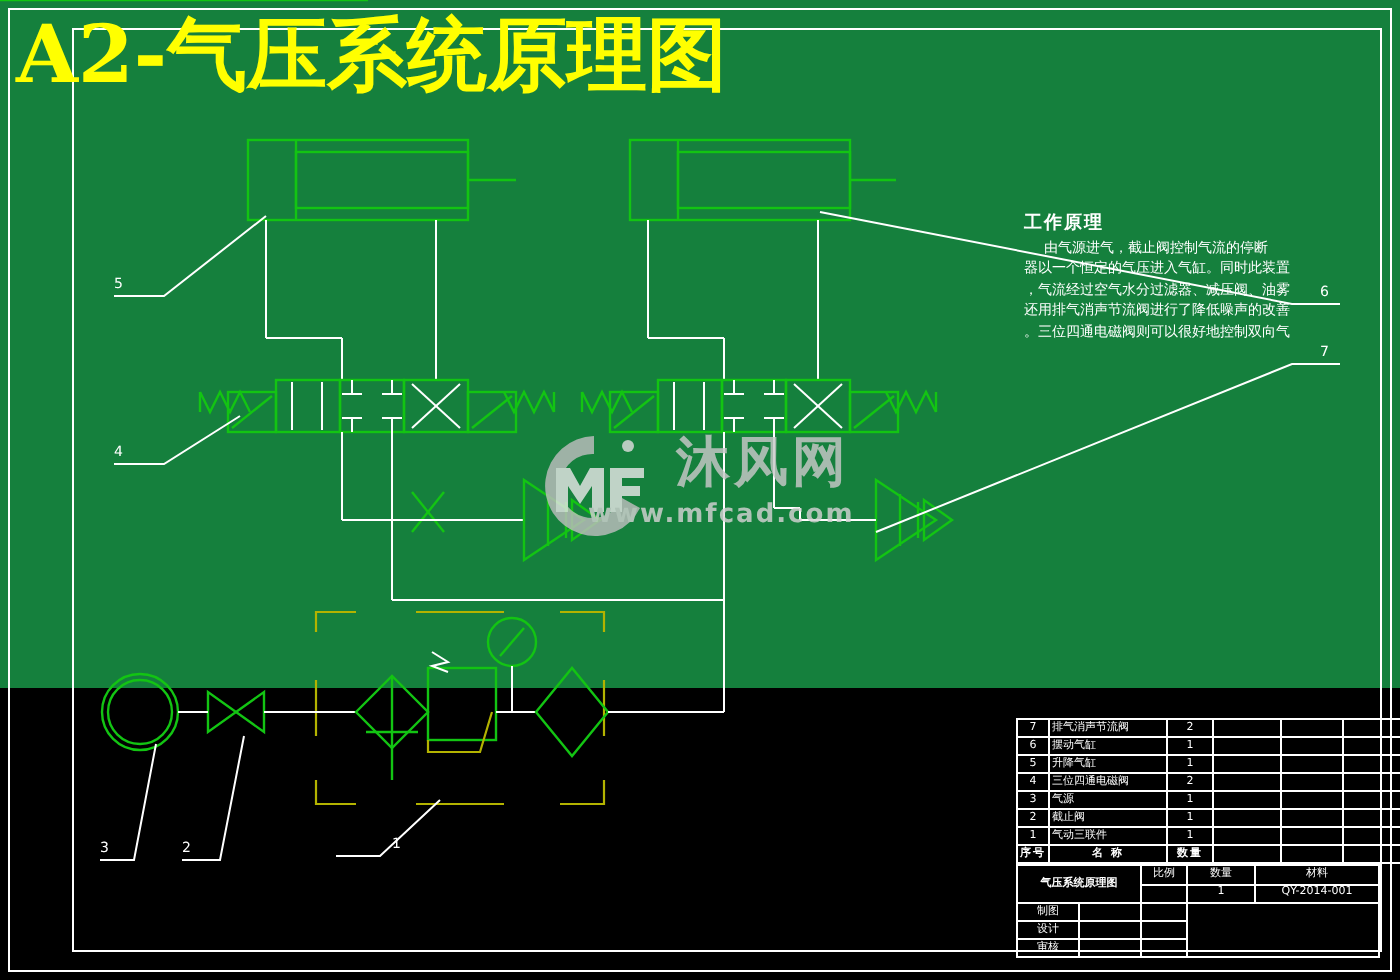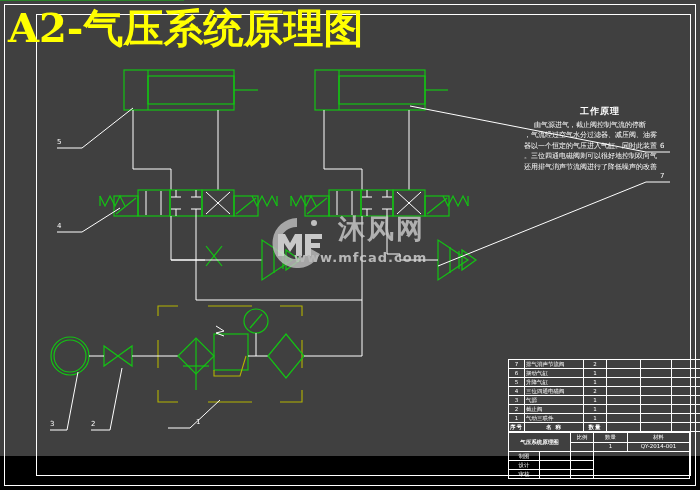--- a/index.html
+++ b/index.html
@@ -2,21 +2,21 @@
 <html lang="zh"><head>
 <meta charset="utf-8">
 <title>A2-气压系统原理图</title>
 <style>
   html,body{margin:0;padding:0;background:#000;}
   body{
     width:700px;height:490px;overflow:hidden;position:relative;
     font-family:"DejaVu Sans","Liberation Sans",sans-serif;
     color:#ffffff;
   }
-  #sheet{position:absolute;inset:0;width:700px;height:456px;background:#404040;}
+  #sheet{position:absolute;inset:0;width:700px;height:344px;background:#15803d;}
   .abs{position:absolute;}
 
   
   .frame-outer{
     left:4px;top:4px;width:692px;height:482px;
     border:1px solid #ffffff;box-sizing:border-box;
   }
   .frame-inner{
     left:36px;top:14px;width:655px;height:462px;
     border:1px solid #ffffff;box-sizing:border-box;
@@ -26,25 +26,25 @@
   .sheet-title{
     left:8px;top:6px;
     font-size:40px;line-height:44px;font-weight:bold;
     color:#ffff00;white-space:nowrap;letter-spacing:0px;
     font-family:"DejaVu Serif","Liberation Serif",serif;
   }
 
   
   .notes{left:512px;top:105px;width:176px;}
   .notes-title{
-    text-align:center;font-size:9px;font-weight:bold;color:#ffffff;
+    text-align:left;font-size:9px;font-weight:bold;color:#ffffff;
     letter-spacing:1px;margin-bottom:3px;
   }
   .notes-body{font-size:7px;line-height:9.4px;color:#ffffff;text-align:justify;}
-  .notes-body p{margin:0 0 1px 12px;font-family:Liberation Mono, monospace;}
+  .notes-body p{margin:0 0 1px 0;font-family:Liberation Mono, monospace;}
   .indent{text-indent:10px;}
 
   
   .callout-num{
     font-size:7px;color:#ffffff;line-height:7px;
   }
 
   
   .parts{left:508px;top:359px;width:182px;}
   table.tb{border-collapse:collapse;width:182px;table-layout:fixed;}
@@ -64,21 +64,21 @@
   .hdr td{text-align:center;letter-spacing:1px;}
   .bigname{
     font-size:8px;font-weight:bold;letter-spacing:0px;color:#ffffff;
   }
 
   
   .wm{left:262px;top:214px;width:212px;height:62px;opacity:.82;}
   .wm-text{
     position:absolute;left:76px;top:2px;font-size:27px;font-weight:bold;
     color:#c9c9c9;letter-spacing:2px;line-height:30px;
-    font-family:Liberation Mono, monospace;
+    font-family:Liberation Serif, serif;
   }
   .wm-url{
     position:absolute;left:32px;top:36px;font-size:13px;font-weight:bold;
     color:#d2d2d2;letter-spacing:1px;
     font-family:"DejaVu Sans","Liberation Sans",sans-serif;
   }
   .wm-logo{position:absolute;left:0px;top:0px;}
 
   svg{display:block;overflow:visible;}
 </style>
@@ -319,24 +319,24 @@
   <div class="abs callout-num" style="left:660px;top:143px;">6</div>
   <div class="abs callout-num" style="left:660px;top:173px;">7</div>
   <div class="abs callout-num" style="left:50px;top:421px;">3</div>
   <div class="abs callout-num" style="left:91px;top:421px;">2</div>
   <div class="abs callout-num" style="left:196px;top:419px;">1</div>
 
   <div class="abs notes">
     <div class="notes-title">工作原理</div>
     <div class="notes-body">
       <p class="indent">由气源进气，截止阀控制气流的停断</p>
+      <p>器以一个恒定的气压进入气缸。同时此装置</p>
       <p>，气流经过空气水分过滤器、减压阀、油雾</p>
-      <p>器以一个恒定的气压进入气缸。同时此装置</p>
+      <p>还用排气消声节流阀进行了降低噪声的改善</p>
       <p>。三位四通电磁阀则可以很好地控制双向气</p>
-      <p>还用排气消声节流阀进行了降低噪声的改善</p>
     </div>
   </div>
 
   <div class="abs wm">
     <svg class="wm-logo" width="70" height="58" viewBox="0 0 70 58">
       <path d="M35,4 A25,25 0 1,0 58,40 L49,35 A16,16 0 1,1 35,13 Z" fill="#bdbdbd"></path>
       <path d="M16,20 L16,42 L22,42 L22,29 L28,38 L34,29 L34,42 L40,42 L40,20 L33,20 L28,29 L23,20 Z" fill="#e6e6e6"></path>
       <path d="M43,20 L43,42 L49,42 L49,34 L58,34 L58,29 L49,29 L49,25 L60,25 L60,20 Z" fill="#e6e6e6"></path>
       <circle cx="52" cy="9" r="3" fill="#dcdcdc"></circle>
     </svg>

